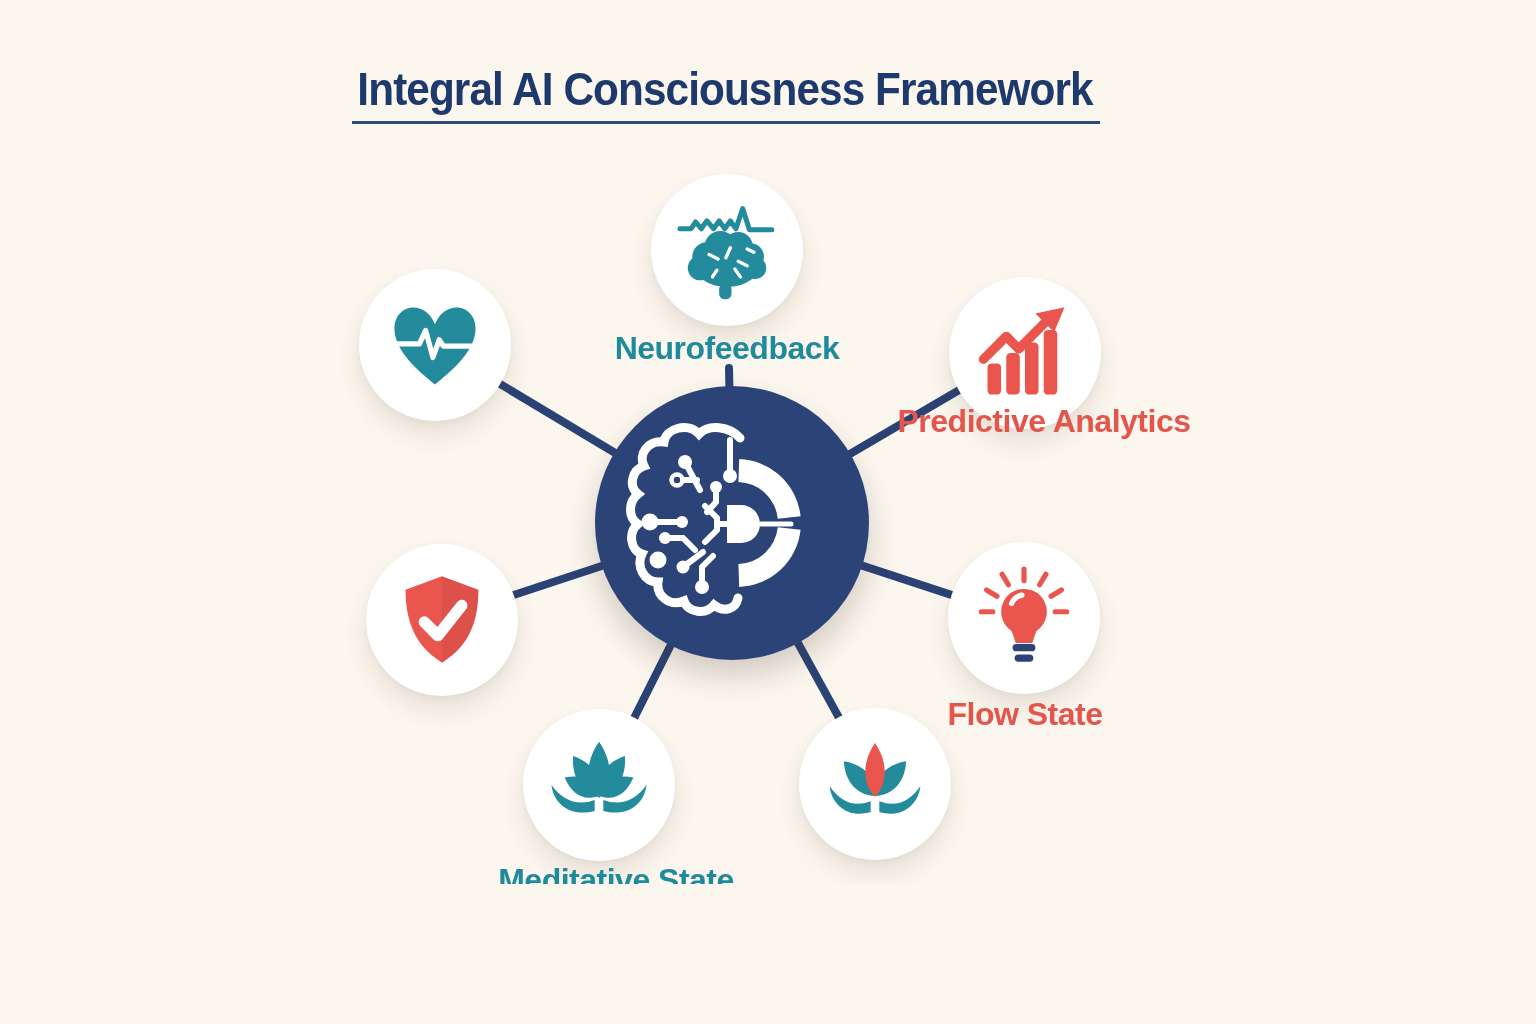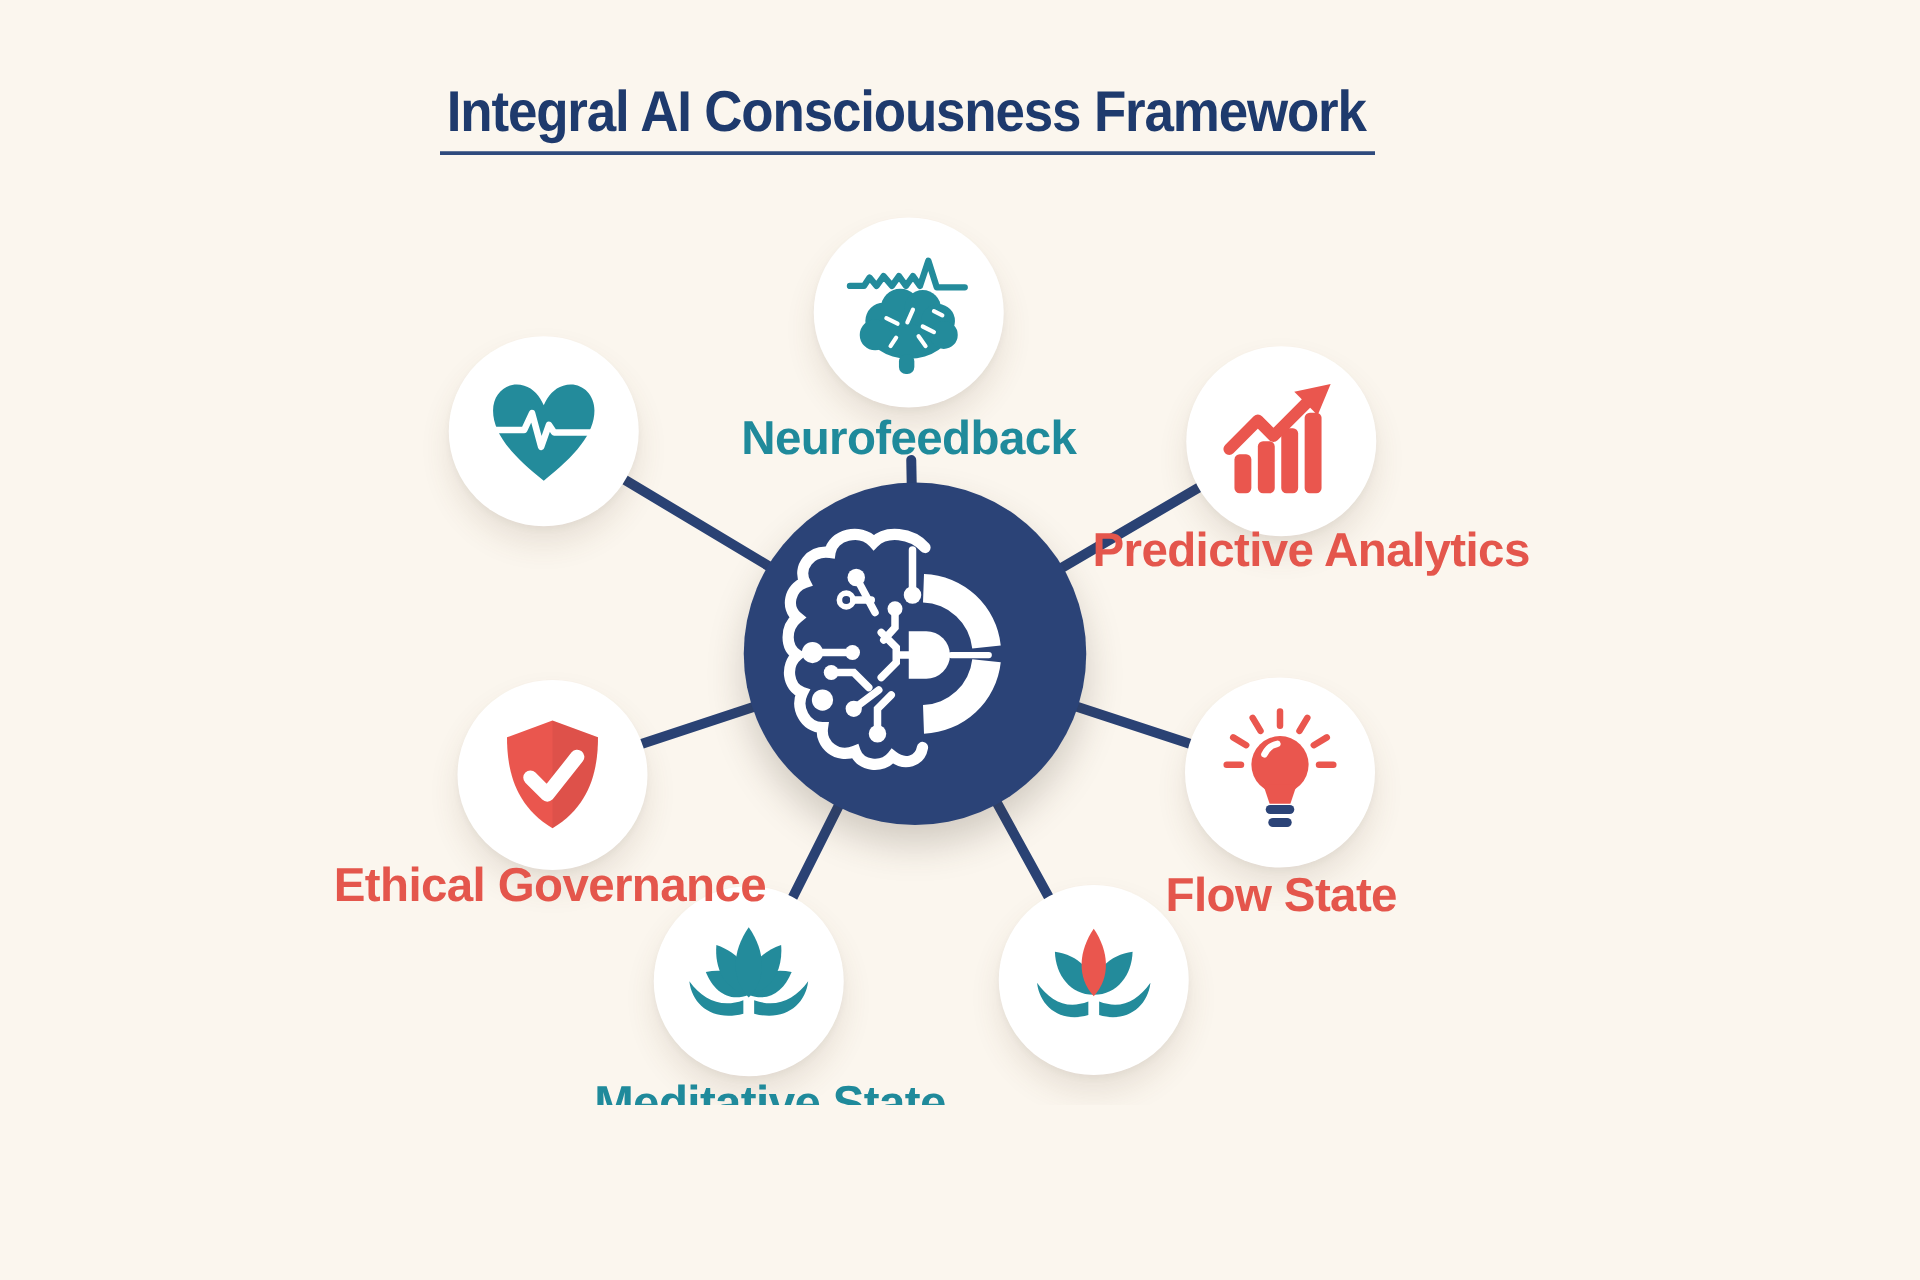--- a/index.html
+++ b/index.html
@@ -48,38 +48,38 @@
     width:152px;height:152px;border-radius:50%;
     background:#ffffff;
     box-shadow:0 14px 24px rgba(95,75,50,0.12), 0 3px 6px rgba(0,0,0,0.04);
     display:flex;align-items:center;justify-content:center;
     z-index:2;
   }
   .node-label{
     position:absolute;
     width:340px;
     text-align:center;
-    font-size:38px;font-weight:bold;
+    font-size:32px;font-weight:bold;
     letter-spacing:-0.5px;
     white-space:nowrap;
     z-index:3;
   }
   .teal{color:#1f8a9b;}
   .coral{color:#e4564c;}
   
   .pos-neuro   {left:651px;top:174px;}
   .pos-bio     {left:359px;top:269px;}
   .pos-pred    {left:949px;top:277px;}
   .pos-eth     {left:366px;top:544px;}
   .pos-flow    {left:948px;top:542px;}
   .pos-med     {left:523px;top:709px;}
   .pos-lotus2  {left:799px;top:708px;}
   .lbl-neuro   {left:557px;top:330px;}
   .lbl-bio     {left:254px;top:421px;}
-  .lbl-pred    {left:874px;top:420px;}
+  .lbl-pred    {left:874px;top:403px;}
   .lbl-eth     {left:267px;top:688px;}
   .lbl-flow    {left:855px;top:696px;}
   .lbl-med     {left:446px;top:862px;}
 </style>
 </head>
 <body>
 
 <div class="stage">
 
   <div class="title">Integral AI Consciousness Framework</div>
@@ -192,21 +192,20 @@
   </div>
   <div class="node-label coral lbl-pred">Predictive Analytics</div>
 
   <div class="node-circle pos-eth">
     <svg width="104" height="104" viewBox="0 0 100 100">
       <path d="M50 8 L85 21 C85 48 78 74 50 91 C22 74 15 48 15 21 Z" fill="#ea564e"></path>
       <path d="M50 8 L85 21 C85 48 78 74 50 91 Z" fill="rgba(0,0,0,0.05)"></path>
       <path d="M33 52 L46 65 L69 36" fill="none" stroke="#ffffff" stroke-width="11" stroke-linecap="round" stroke-linejoin="round"></path>
     </svg>
   </div>
-  <div class="node-label coral lbl-eth">Ethical Governance</div>
 
   <div class="node-circle pos-flow">
     <svg width="104" height="104" viewBox="0 0 100 100">
       <g stroke="#ea564e" stroke-width="5" stroke-linecap="round">
         <line x1="50" y1="14" x2="50" y2="3"></line>
         <line x1="65" y1="18" x2="71" y2="8"></line>
         <line x1="35" y1="18" x2="29" y2="8"></line>
         <line x1="76" y1="29" x2="86" y2="23"></line>
         <line x1="24" y1="29" x2="14" y2="23"></line>
         <line x1="80" y1="44" x2="91" y2="44"></line>

